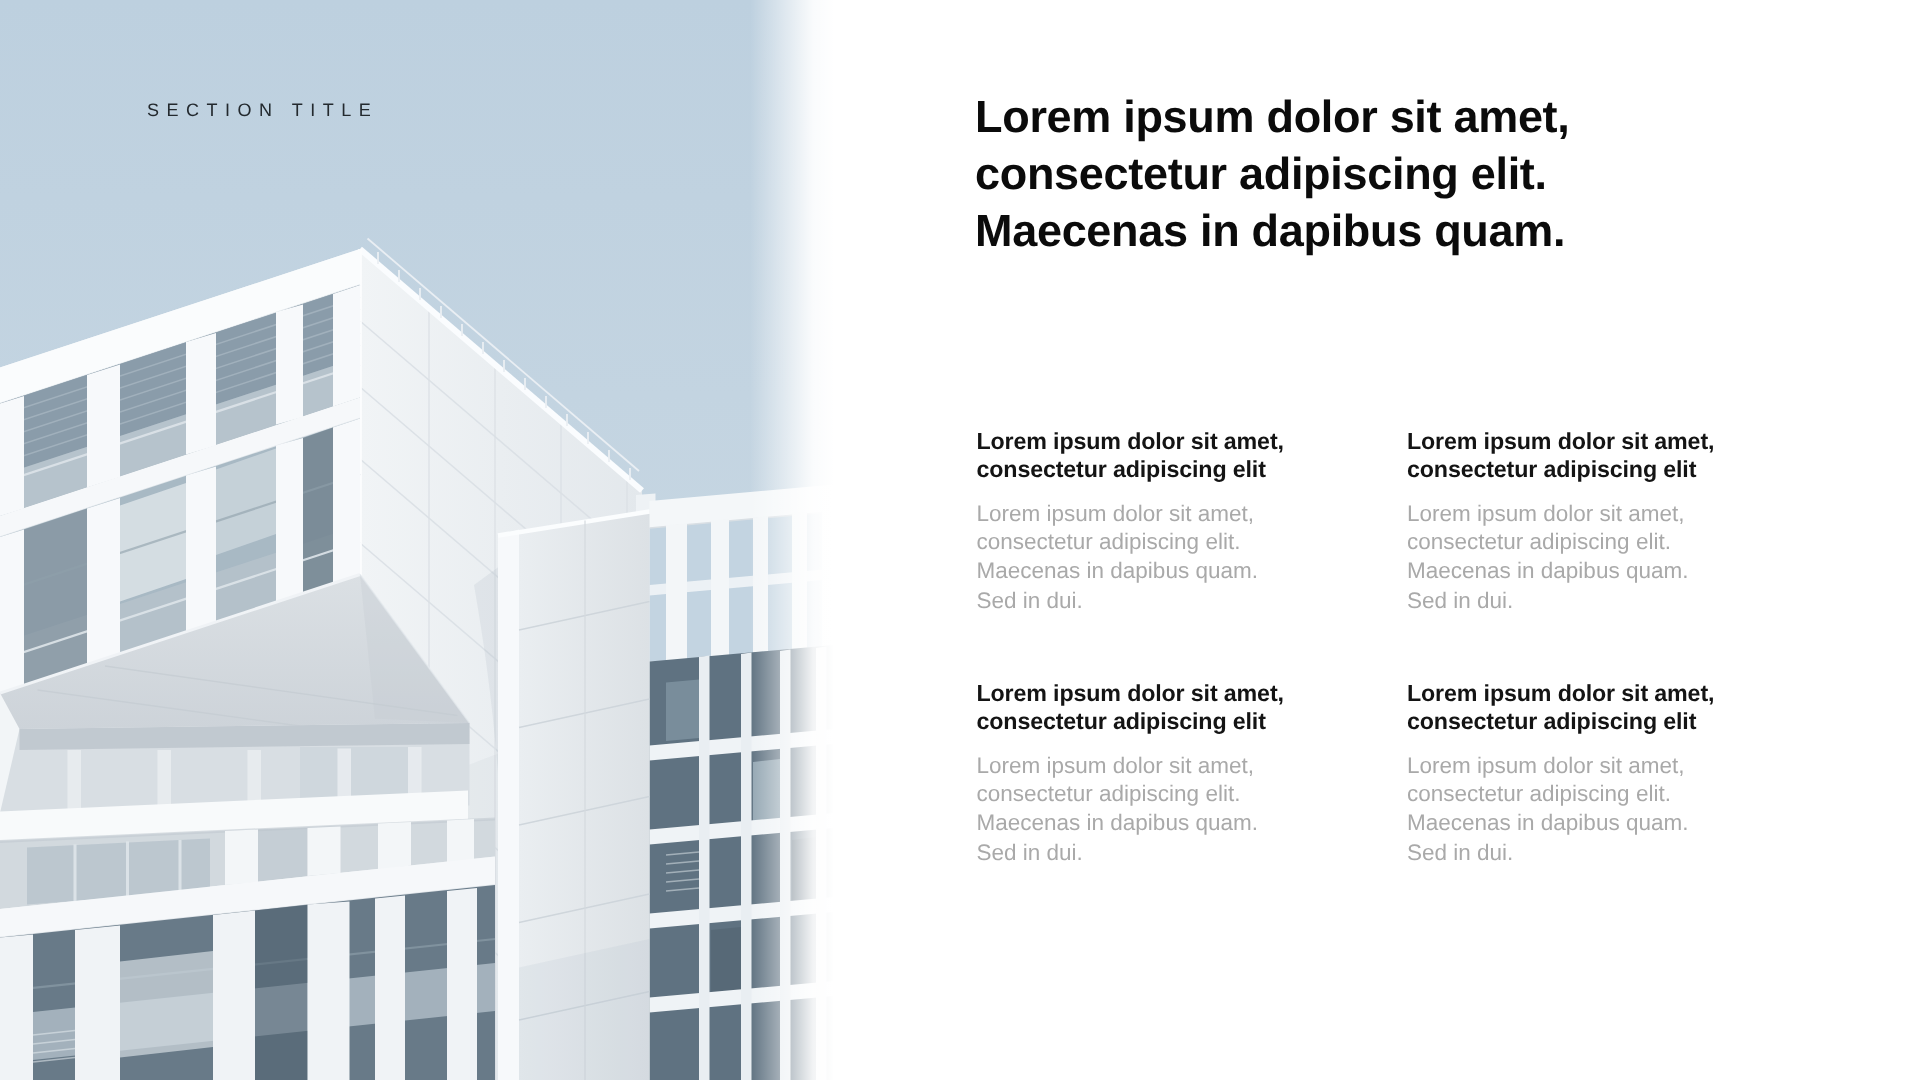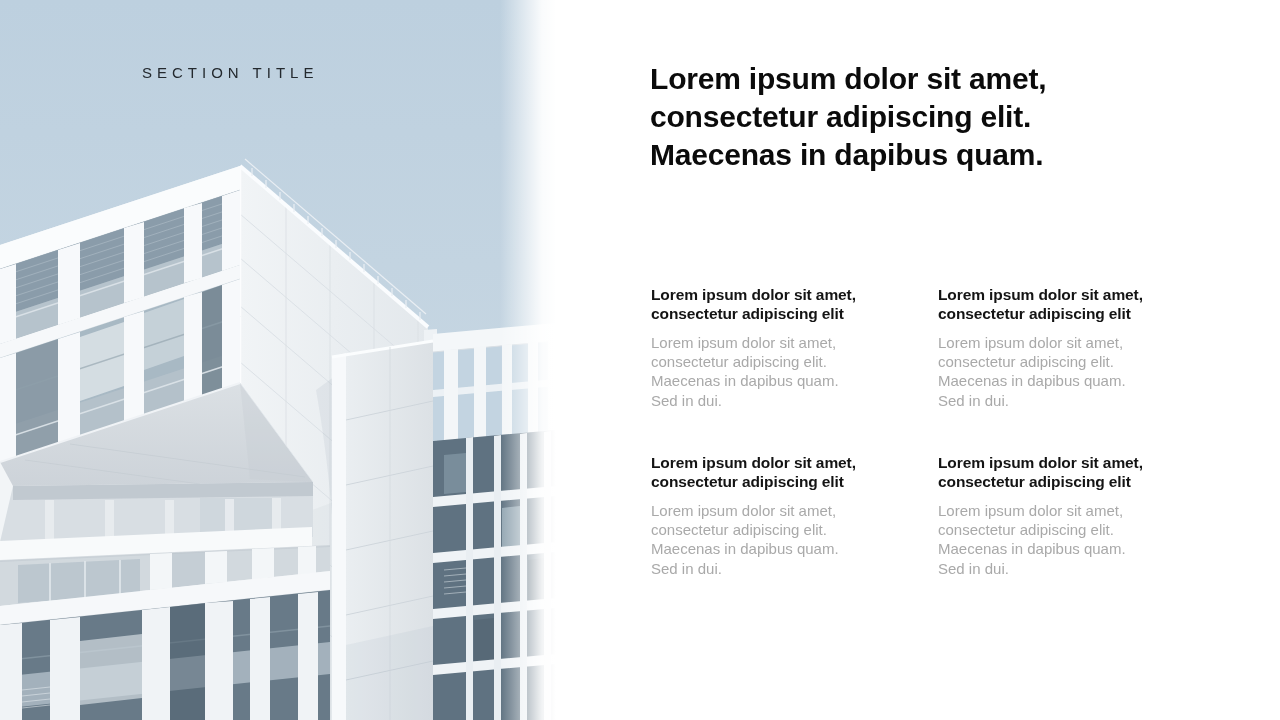--- a/index.html
+++ b/index.html
@@ -7,22 +7,22 @@
     width:1280px;height:720px;
     background:var(--background,#ffffff);
     font-family:"Liberation Sans","DejaVu Sans",sans-serif;
     -webkit-font-smoothing:antialiased;
   }
   .slide{position:relative;width:1280px;height:720px;overflow:hidden;background:var(--background,#ffffff);}
   .photo{position:absolute;left:0;top:0;width:556px;height:720px;}
   .photo svg{display:block;width:556px;height:720px;}
   .section-label{
     position:absolute;left:98px;top:66px;
-    font-size:15px;line-height:14px;letter-spacing:5px;
-    color:var(--section-label-text,#23292e);font-weight:400;white-space:nowrap;margin-left:44px;
+    font-size:12px;line-height:14px;letter-spacing:5px;
+    color:var(--section-label-text,#23292e);font-weight:400;white-space:nowrap;
   }
   .title{
     position:absolute;left:650px;top:60px;margin:0;
     font-size:30px;line-height:38px;font-weight:700;letter-spacing:-0.2px;
     color:var(--title-text,#0b0b0b);
   }
   .title span{display:block;}
   .block{position:absolute;width:275px;}
   .pos-r1c1{left:651px;top:285px;}
   .pos-r1c2{left:938px;top:285px;}

